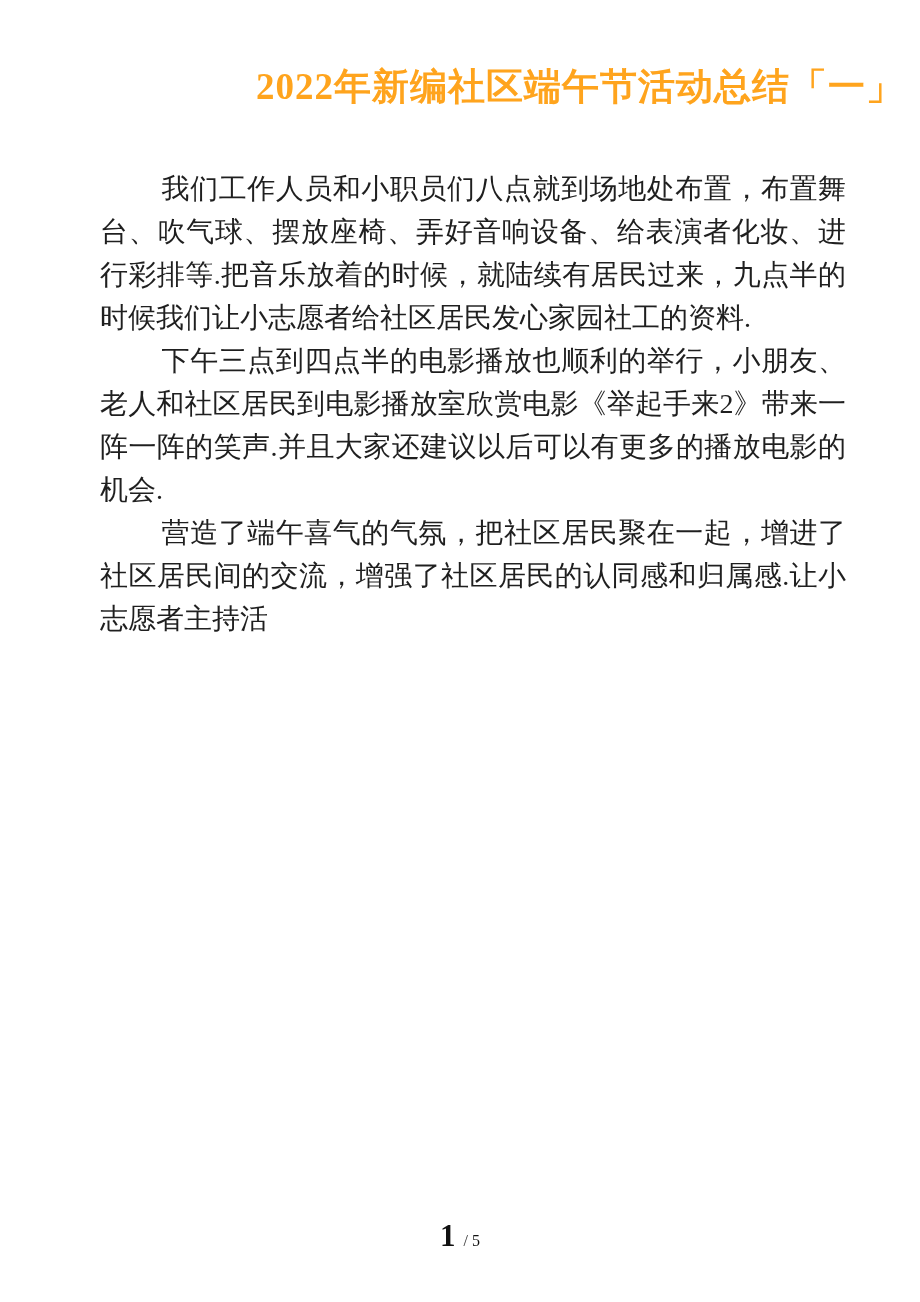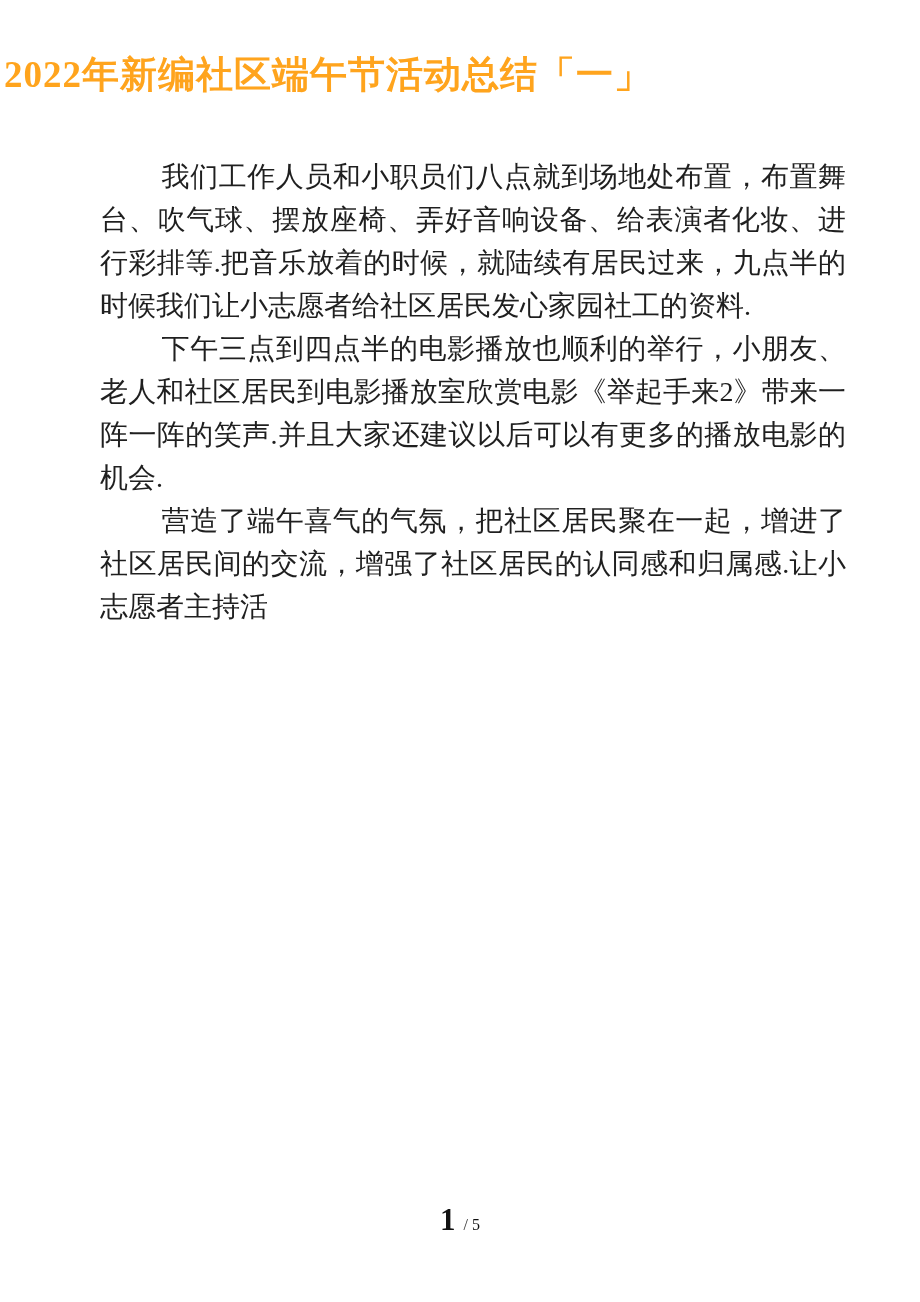--- a/index.html
+++ b/index.html
@@ -9,23 +9,23 @@
   }
   .page {
     position: relative;
     width: 920px;
     height: 1302px;
     background: #ffffff;
     overflow: hidden;
     font-family: "Liberation Serif", "DejaVu Serif", serif;
   }
   .doc-title {
-    margin: 4px;
+    margin: 16px;
     padding-top: 47px;
-    text-align: left;
+    text-align: right;
     font-size: 37px;
     line-height: 48px;
     font-weight: bold;
     letter-spacing: 1px;
     font-family: "Liberation Serif", "DejaVu Serif", serif;
   }
   .doc-body {
     margin-top: 56px;
     padding-left: 100px;
     padding-right: 74px;
@@ -35,21 +35,21 @@
     text-justify: inter-ideograph;
     word-break: break-all;
   }
   .doc-body p {
     margin: 0;
     text-indent: 2.2em;
   }
   .page-footer {
     position: absolute;
     left: 0;
-    bottom: 64px;
+    bottom: 48px;
     width: 100%;
     text-align: center;
     color: #111111;
   }
   .page-footer .pnum {
     font-size: 31px;
     font-weight: bold;
     font-family: "Liberation Serif", "DejaVu Serif", serif;
   }
   .page-footer .psep {

